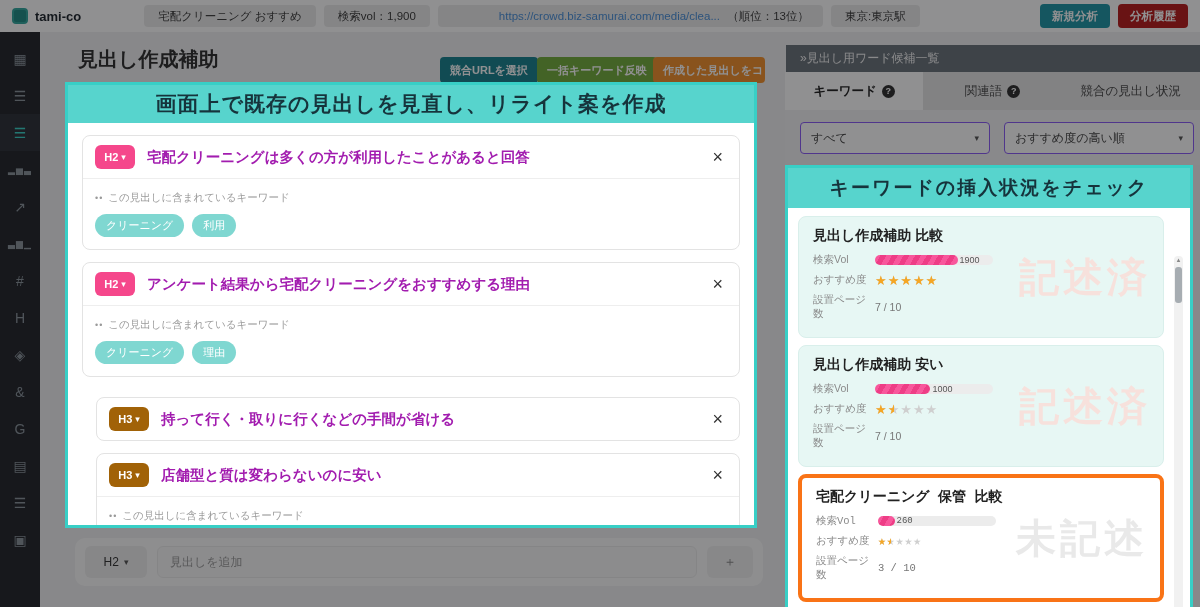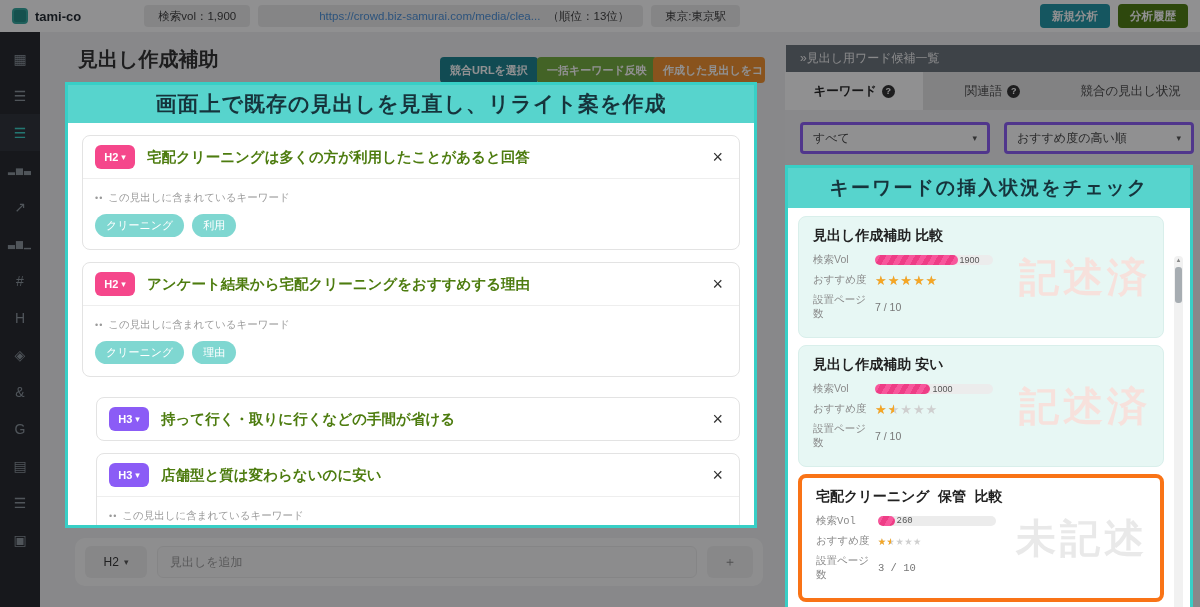--- a/index.html
+++ b/index.html
@@ -13,21 +13,21 @@
   .logo { display:flex; align-items:flex-end; gap:7px; font-weight:bold; font-size:13px; color:#1d242b; margin-right:55px; }
   .logo-mark { width:16px; height:16px; border-radius:4px; background:#1f8c85; display:inline-block; border:2px solid #32a89f; }
   .pill { background:#ececec; border-radius:4px; height:22px; line-height:22px; padding:0 14px;
     font-size:11.5px; color:#3a3a3a; white-space:nowrap; }
   .url-pill a { color:#4a90d9; text-decoration:none;padding-left:47px; }
   .url-pill span.rank { color:#3a3a3a; margin-left:4px; }
   .topbar .spacer { flex:1; }
   .tbtn { border:none; height:24px; padding:0 12px; border-radius:4px; font-size:11.5px; font-weight:bold;
     color:#fff; cursor:pointer; font-family:inherit; }
   .tbtn.teal { background:#1f96a6; }
-  .tbtn.navy { background:#4d7c0f;font-family:Liberation Serif, serif; }
+  .tbtn.navy { background:#b91c1c;font-family:Liberation Serif, serif; }
 
   
   .sidebar { position:absolute; left:0; top:32px; width:40px; height:575px; background:#23262b; z-index:10;
     display:flex; flex-direction:column; align-items:stretch; padding-top:8px; }
   .side-item { height:37px; display:flex; align-items:center; justify-content:center;
     color:#8b949c; font-size:14px; cursor:pointer; }
   .side-item.small { font-size:9px; letter-spacing:1px; }
   .side-item.active { background:#2d3138; color:#3ad1c6; }
 
   
@@ -53,21 +53,21 @@
   .rp-dark { position:absolute; left:786px; top:45px; width:415px; height:27px; background:#6a737b;
     color:#f2f2f2; font-size:12px; line-height:27px; padding-left:14px; z-index:10; }
   .rp-tabs { position:absolute; left:785px; top:72px; width:415px; height:38px; background:#e6e6e6;
     display:flex; z-index:10; }
   .rp-tab { flex:1; display:flex; align-items:center; justify-content:center; gap:5px;
     font-size:12.5px; color:#4a4a4a; cursor:pointer; }
   .rp-tab.active { background:#ffffff; font-weight:bold; color:#222; }
   .help-dot { width:13px; height:13px; border-radius:50%; background:#2e2e2e; color:#fff;
     font-size:9px; font-weight:bold; display:inline-flex; align-items:center; justify-content:center; }
   .rp-filters { position:absolute; left:785px; top:110px; width:415px; height:55px; background:#f2f3f4; z-index:10; }
-  .rp-select { position:absolute; top:12px; height:32px; width:190px; background:#fff; border:3px solid #8b5cf6;
+  .rp-select { position:absolute; top:12px; height:32px; width:190px; background:#fff; border:1px solid #8b5cf6;
     border-radius:4px; font-size:12px; color:#444; display:flex; align-items:center;
     justify-content:space-between; padding:0 10px; }
   .rp-select.s1 { left:15px; }
   .rp-select.s2 { left:219px; }
   .chev { font-size:9px; color:#555; }
 
   
   .dim { position:absolute; inset:0; background:rgba(8,9,11,0.45); z-index:40; }
 
   
@@ -77,23 +77,23 @@
   .main-callout .callout-head { height:38px; line-height:38px; font-size:21px; letter-spacing:1px; }
   .main-callout .callout-body { height:calc(100% - 38px); overflow:hidden; padding:12px 14px; background:#fff; }
 
   .hcard { border:1px solid #e3e3e3; border-radius:8px; background:#fff; margin-bottom:12px; }
   .hcard.indent { margin-left:14px; }
   .hcard.gap-top { margin-top:20px; }
   .hrow { display:flex; align-items:center; gap:12px; padding:9px 12px; }
   .badge { min-width:40px; height:24px; border-radius:6px; color:#fff; font-size:11px; font-weight:bold;
     display:inline-flex; align-items:center; justify-content:center; gap:3px; cursor:pointer; }
   .badge.pink { background:#f5478b; }
-  .badge.orange { background:#8b5cf6; }
+  .badge.orange { background:#a16207; }
   .badge .chev { color:#fff; }
-  .htitle { flex:1; font-size:14.5px; font-weight:bold; color:#4d7c0f; white-space:nowrap; overflow:hidden; }
+  .htitle { flex:1; font-size:14.5px; font-weight:bold; color:#a21caf; white-space:nowrap; overflow:hidden; }
   .hclose { font-size:18px; color:#333; cursor:pointer; padding:0 4px; line-height:1; }
   .hmeta { border-top:1px solid #eee; padding:12px 12px 12px; }
   .kwlabel { font-size:10.5px; color:#9a9a9a; margin-bottom:9px; display:flex; align-items:center; gap:5px; }
   .kwicon { font-size:9px; color:#9a9a9a; letter-spacing:1px; }
   .chips { display:flex; gap:8px; flex-wrap:wrap; }
   .chip { background:#7fd7d1; color:#fff; font-size:11px; padding:4px 11px; border-radius:12px;
     white-space:nowrap; cursor:pointer; }
 
   .rp-callout { left:785px; top:165px; width:408px; height:460px; overflow:hidden; }
   .rp-callout .callout-head { height:40px; line-height:40px; font-size:19px; letter-spacing:2px; }
@@ -126,20 +126,23 @@
 <body>
 
 <div class="stage">
 
   <div class="topbar">
     <div class="logo">
       <span class="logo-mark"></span>
       <span>tami-co</span>
     </div>
     <div class="pill">
+      <span>宅配クリーニング おすすめ</span>
+    </div>
+    <div class="pill">
       <span>検索vol：1,900</span>
     </div>
     <div class="pill url-pill">
       <a href="#">https://crowd.biz-samurai.com/media/clea...</a>
       <span class="rank">（順位：13位）</span>
     </div>
     <div class="pill">
       <span>東京:東京駅</span>
     </div>
     <div class="spacer"></div>

